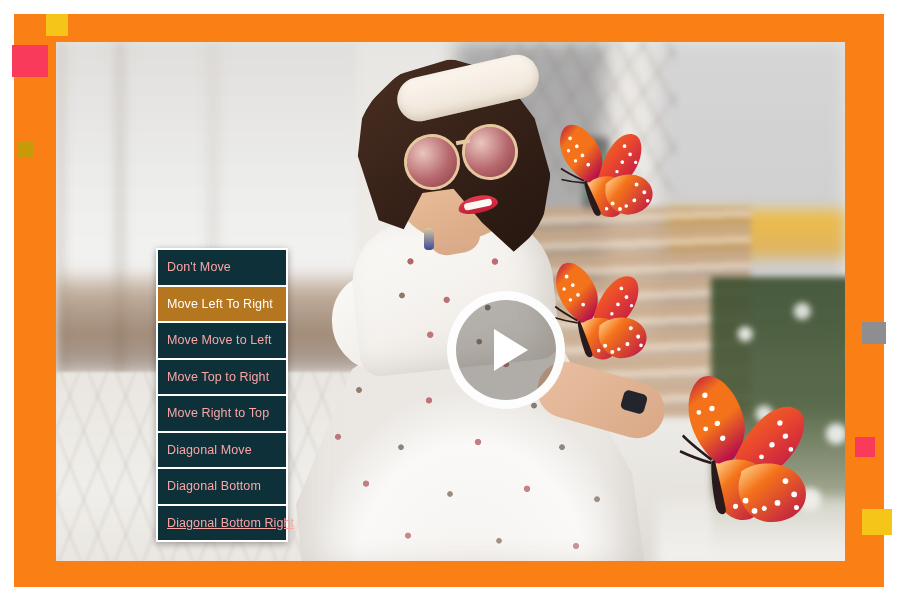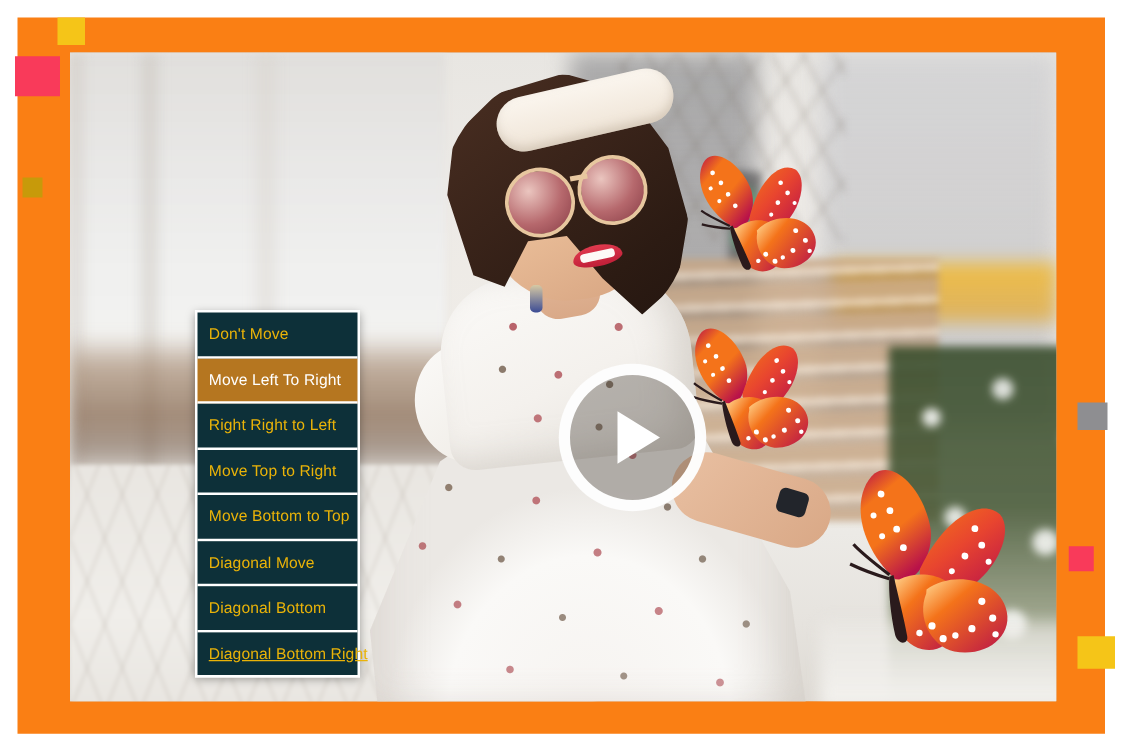--- a/index.html
+++ b/index.html
@@ -305,21 +305,21 @@
     position:absolute;
     left:100px; top:206px;
     width:132px;
     background:#ffffff;
     border:2px solid #ffffff;
     box-shadow: 0 2px 7px rgba(0,0,0,.35);
   }
   .menu-item {
     display:block;
     background:#0d3039;
-    color:#eab308;
+    color:#fca5a5;
     font-size:12.5px;
     line-height:1;
     padding:11px 0 11px 9px;
     border-bottom:2px solid #ffffff;
     white-space:nowrap;
     cursor:pointer;
     letter-spacing:.1px;
   }
   .menu-item:last-child { border-bottom:none;text-decoration:underline; }
   .menu-item.selected { background:#b57620; color:#ffffff; }
@@ -528,22 +528,22 @@
           </svg></div>
       </div>
 
     <div id="play-button" title="Play">
       <div id="play-triangle"></div>
     </div>
 
     <div id="animation-menu">
         <div class="menu-item">Don't Move</div>
         <div class="menu-item selected">Move Left To Right</div>
-        <div class="menu-item">Right Right to Left</div>
+        <div class="menu-item">Move Move to Left</div>
         <div class="menu-item">Move Top to Right</div>
-        <div class="menu-item">Move Bottom to Top</div>
+        <div class="menu-item">Move Right to Top</div>
         <div class="menu-item">Diagonal Move</div>
         <div class="menu-item">Diagonal Bottom</div>
         <div class="menu-item">Diagonal Bottom Right</div>
       </div>
 
   </div>
 </div>
 
 </body></html>

